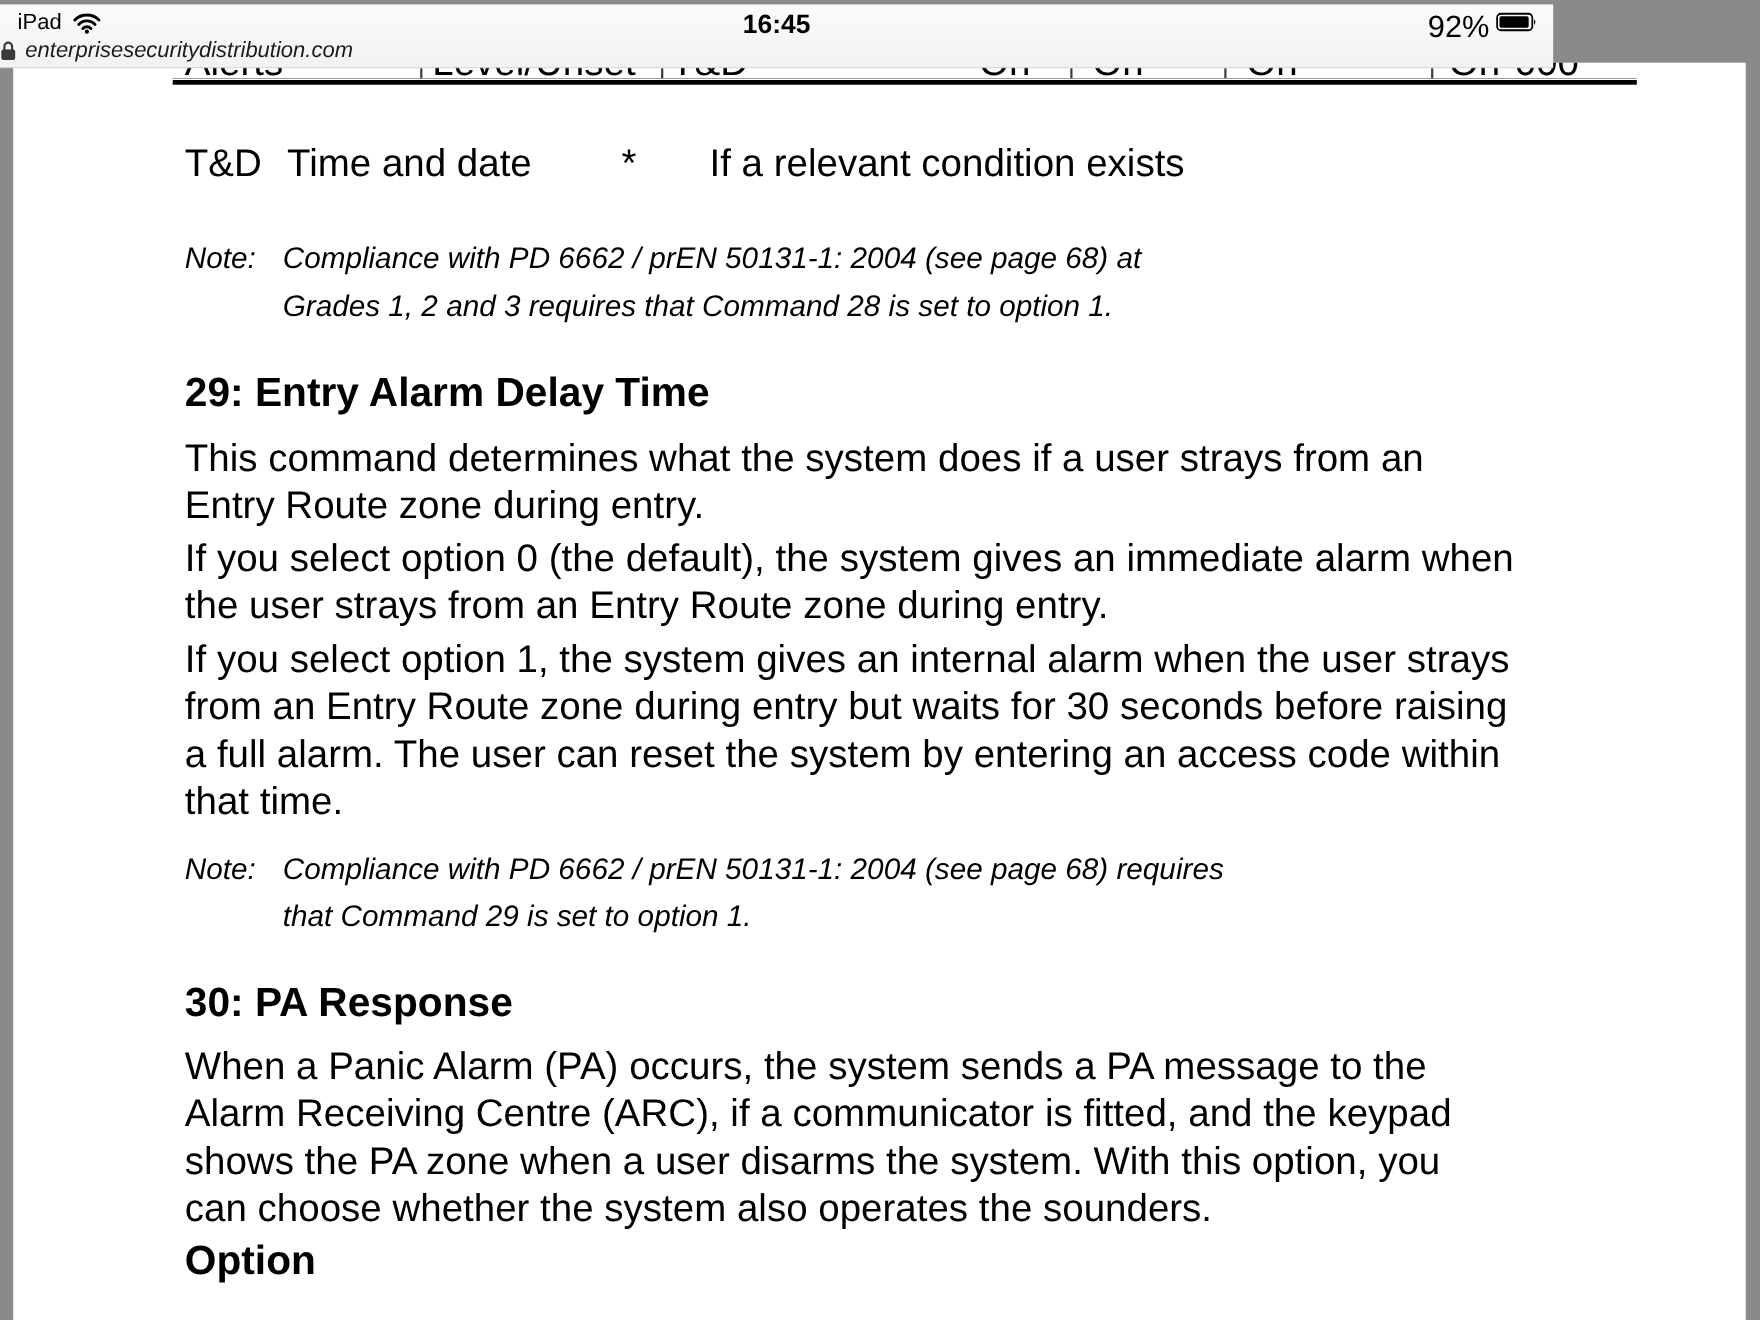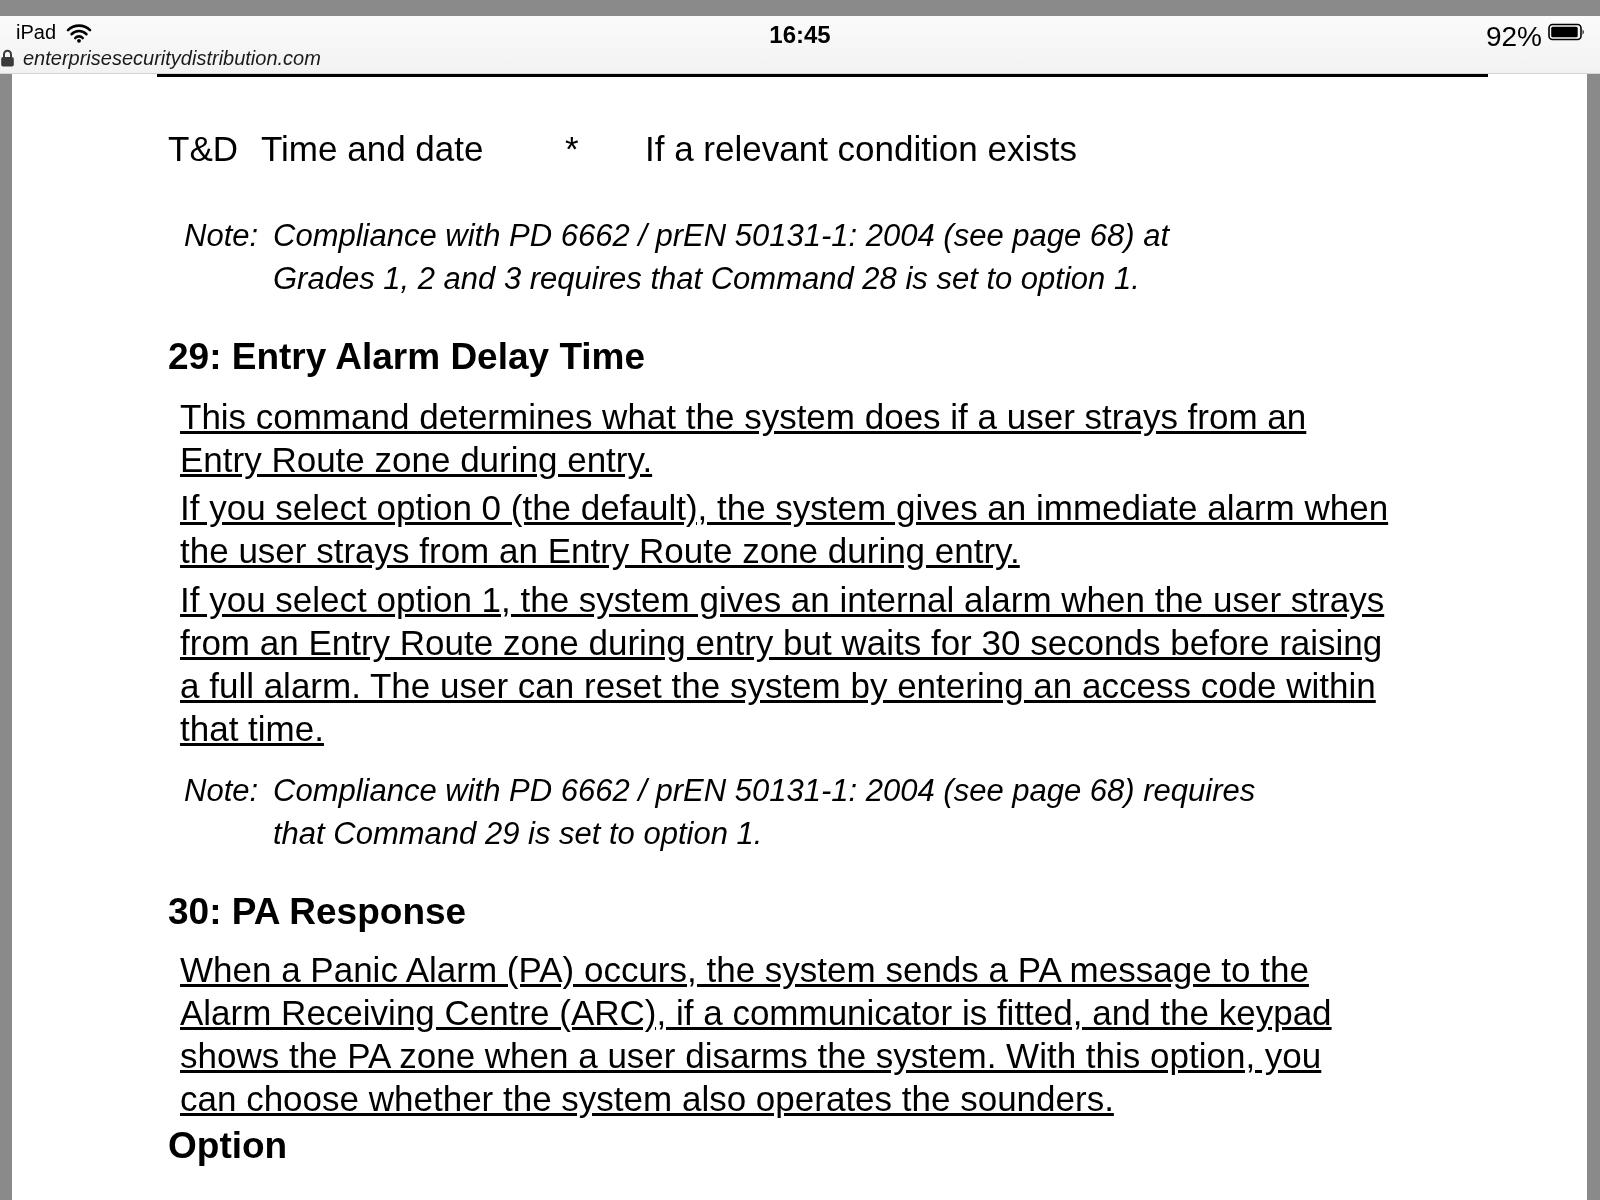--- a/index.html
+++ b/index.html
@@ -4,24 +4,25 @@
 <style>
   html,body{margin:0;padding:0;}
   body{
     width:1600px;height:1200px;position:relative;overflow:hidden;
     background:#8a8a8a;
     font-family:"Liberation Sans", sans-serif;
     -webkit-font-smoothing:antialiased;
   }
   
   .topbar{
-    position:absolute;top:16px;left:0;width:1600px;height:57px;
+    position:absolute;top:4px;left:0;width:1372px;height:57px;
     background:linear-gradient(to bottom,#fbfbfb,#f2f2f2);
     border-bottom:1px solid #d6d6d6;
     z-index:10;
+    padding-left:40px;
   }
   .status-row{position:absolute;top:0;left:0;width:100%;height:30px;}
   .device{position:absolute;left:16px;top:5px;font-size:20px;color:#000;}
   .wifi{position:absolute;left:66px;top:8px;}
   .clock{position:absolute;left:0;top:5px;width:100%;text-align:center;font-size:24px;font-weight:bold;color:#000;}
   .batt-pct{position:absolute;right:58px;top:5px;font-size:28px;color:#000;}
   .batt{position:absolute;right:14px;top:7px;}
   .url-row{position:absolute;top:29px;left:0;width:100%;height:26px;
     display:flex;align-items:center;font-style:italic;}
   .address{display:flex;align-items:center;gap:8px;font-size:20px;color:#1a1a1a;cursor:pointer;}
@@ -47,32 +48,32 @@
     position:absolute;left:145px;top:14px;width:1331px;height:6px;
     background:linear-gradient(to bottom,#8f8f8f 0px,#8f8f8f 1px,#ffffff 1px,#ffffff 2px,#000 2px,#000 6px);
   }
   
   .legend{position:absolute;top:70px;left:0;height:43px;font-size:35px;line-height:43px;}
   .lg-abbr{position:absolute;left:156px;}
   .lg-term{position:absolute;left:249px;}
   .lg-sym{position:absolute;left:553px;}
   .lg-cond{position:absolute;left:633px;}
   
-  .note{position:absolute;left:172px;font-size:31px;line-height:43px;font-style:italic;}
+  .note{position:absolute;left:156px;font-size:27px;line-height:43px;font-style:italic;}
   .note.n1{top:157px;}
   .note.n2{top:712px;}
   .note-label{display:inline-block;width:89px;font-style:italic;}
   .note-line.indent{padding-left:89px;}
   
   .h{position:absolute;left:156px;margin:0;font-size:37px;font-weight:bold;line-height:43px;}
   .h29{top:278px;}
   .h30{top:833px;}
   .opt{top:1067px;}
   
-  .para{position:absolute;left:168px;font-size:35px;line-height:43px;text-decoration:underline;}
+  .para{position:absolute;left:156px;font-size:35px;line-height:43px;}
   .p1{top:338px;}
   .p2{top:429px;}
   .p3{top:521px;}
   .p4{top:891px;}
 </style>
 </head>
 <body>
 
 <div class="topbar">
   <div class="status-row">

